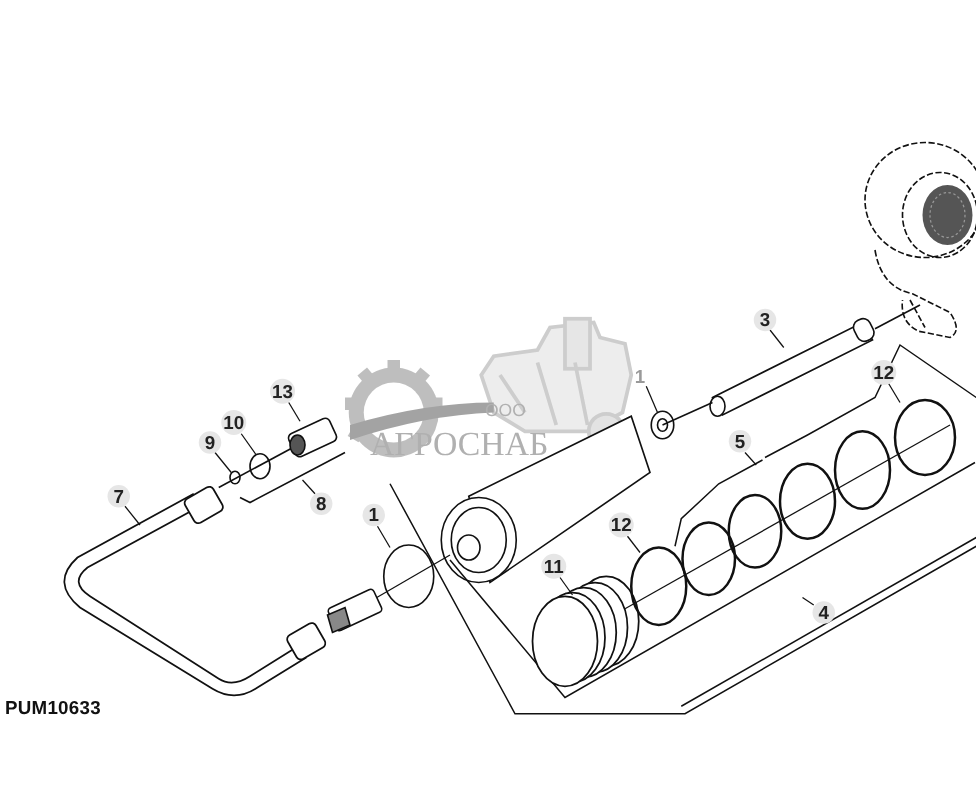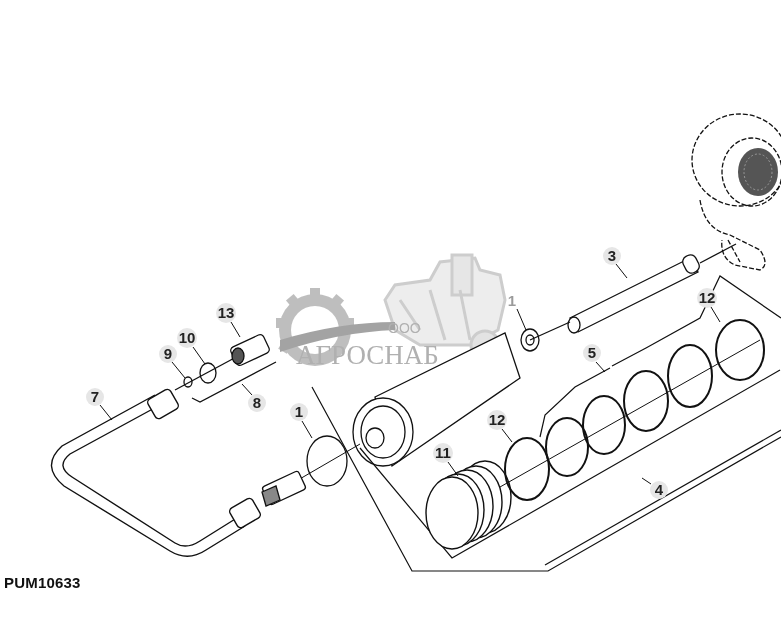--- a/index.html
+++ b/index.html
@@ -1,20 +1,20 @@
 <!DOCTYPE html>
 <html><head>
   <meta charset="utf-8">
   <style>
     html, body { margin: 0; padding: 0; background: #ffffff; }
     body { width: 781px; height: 641px; position: relative; overflow: hidden; font-family: "Liberation Sans", sans-serif; }
     #diagram { position: absolute; left: 0; top: 0; width: 781px; height: 641px; }
     .callout-text { font-family: "Liberation Sans", sans-serif; font-weight: bold; font-size: 15px; fill: #222; }
     .callout-bg { fill: #e6e6e6; }
-    .figure-id { position: absolute; left: 4px; top: 574px; font-family: "Liberation Sans", sans-serif; font-weight: bold; font-size: 15px; color: #111; letter-spacing: 0.2px; }
+    .figure-id { position: absolute; left: 4px; top: 558px; font-family: "Liberation Sans", sans-serif; font-weight: bold; font-size: 15px; color: #111; letter-spacing: 0.2px; }
     .wm-text { font-family: "Liberation Serif", serif; font-size: 27px; fill: #a8a8a8; }
     .wm-ooo { font-family: "Liberation Sans", sans-serif; font-size: 14px; fill: #a8a8a8; }
   </style>
 </head>
 <body>
 
 <svg id="diagram" viewBox="0 0 781 641" xmlns="http://www.w3.org/2000/svg">
 
   <g opacity="0.9">
 

